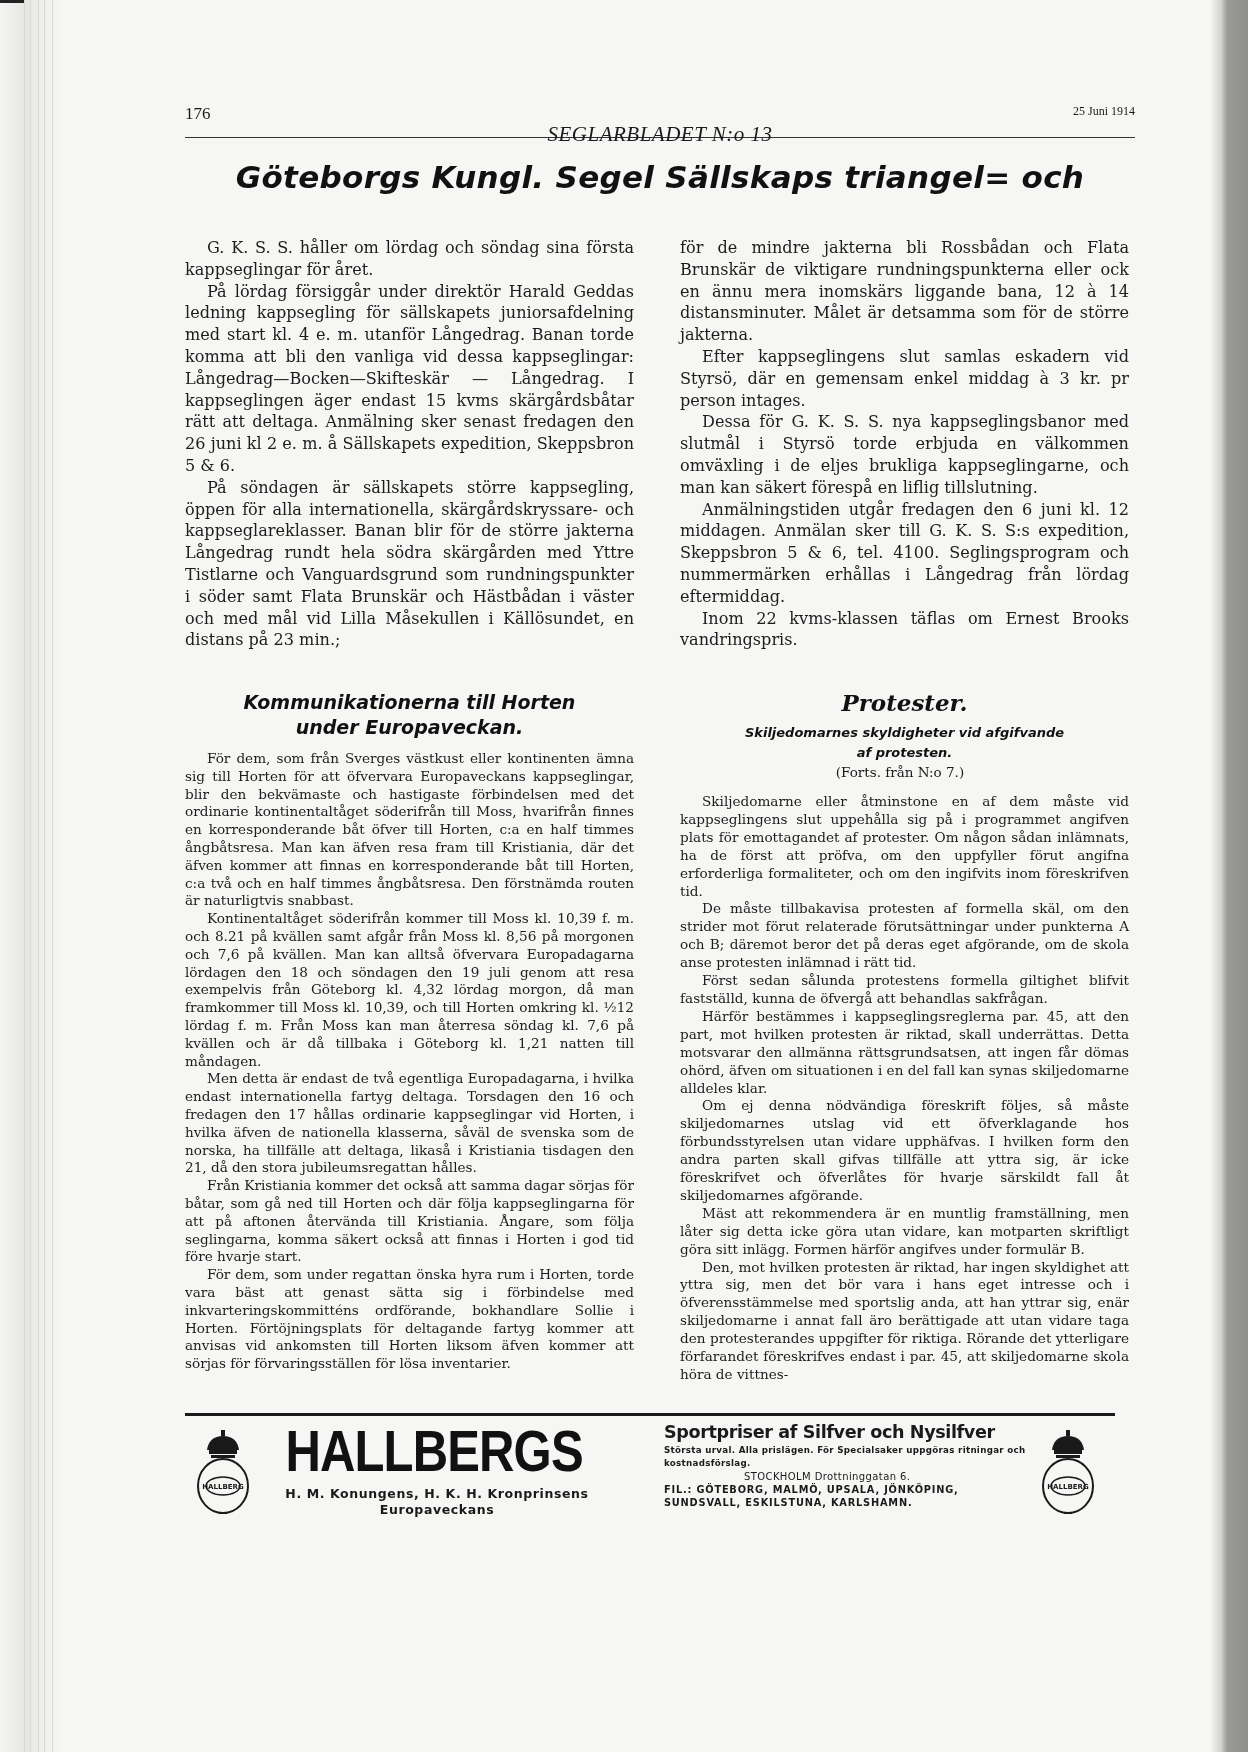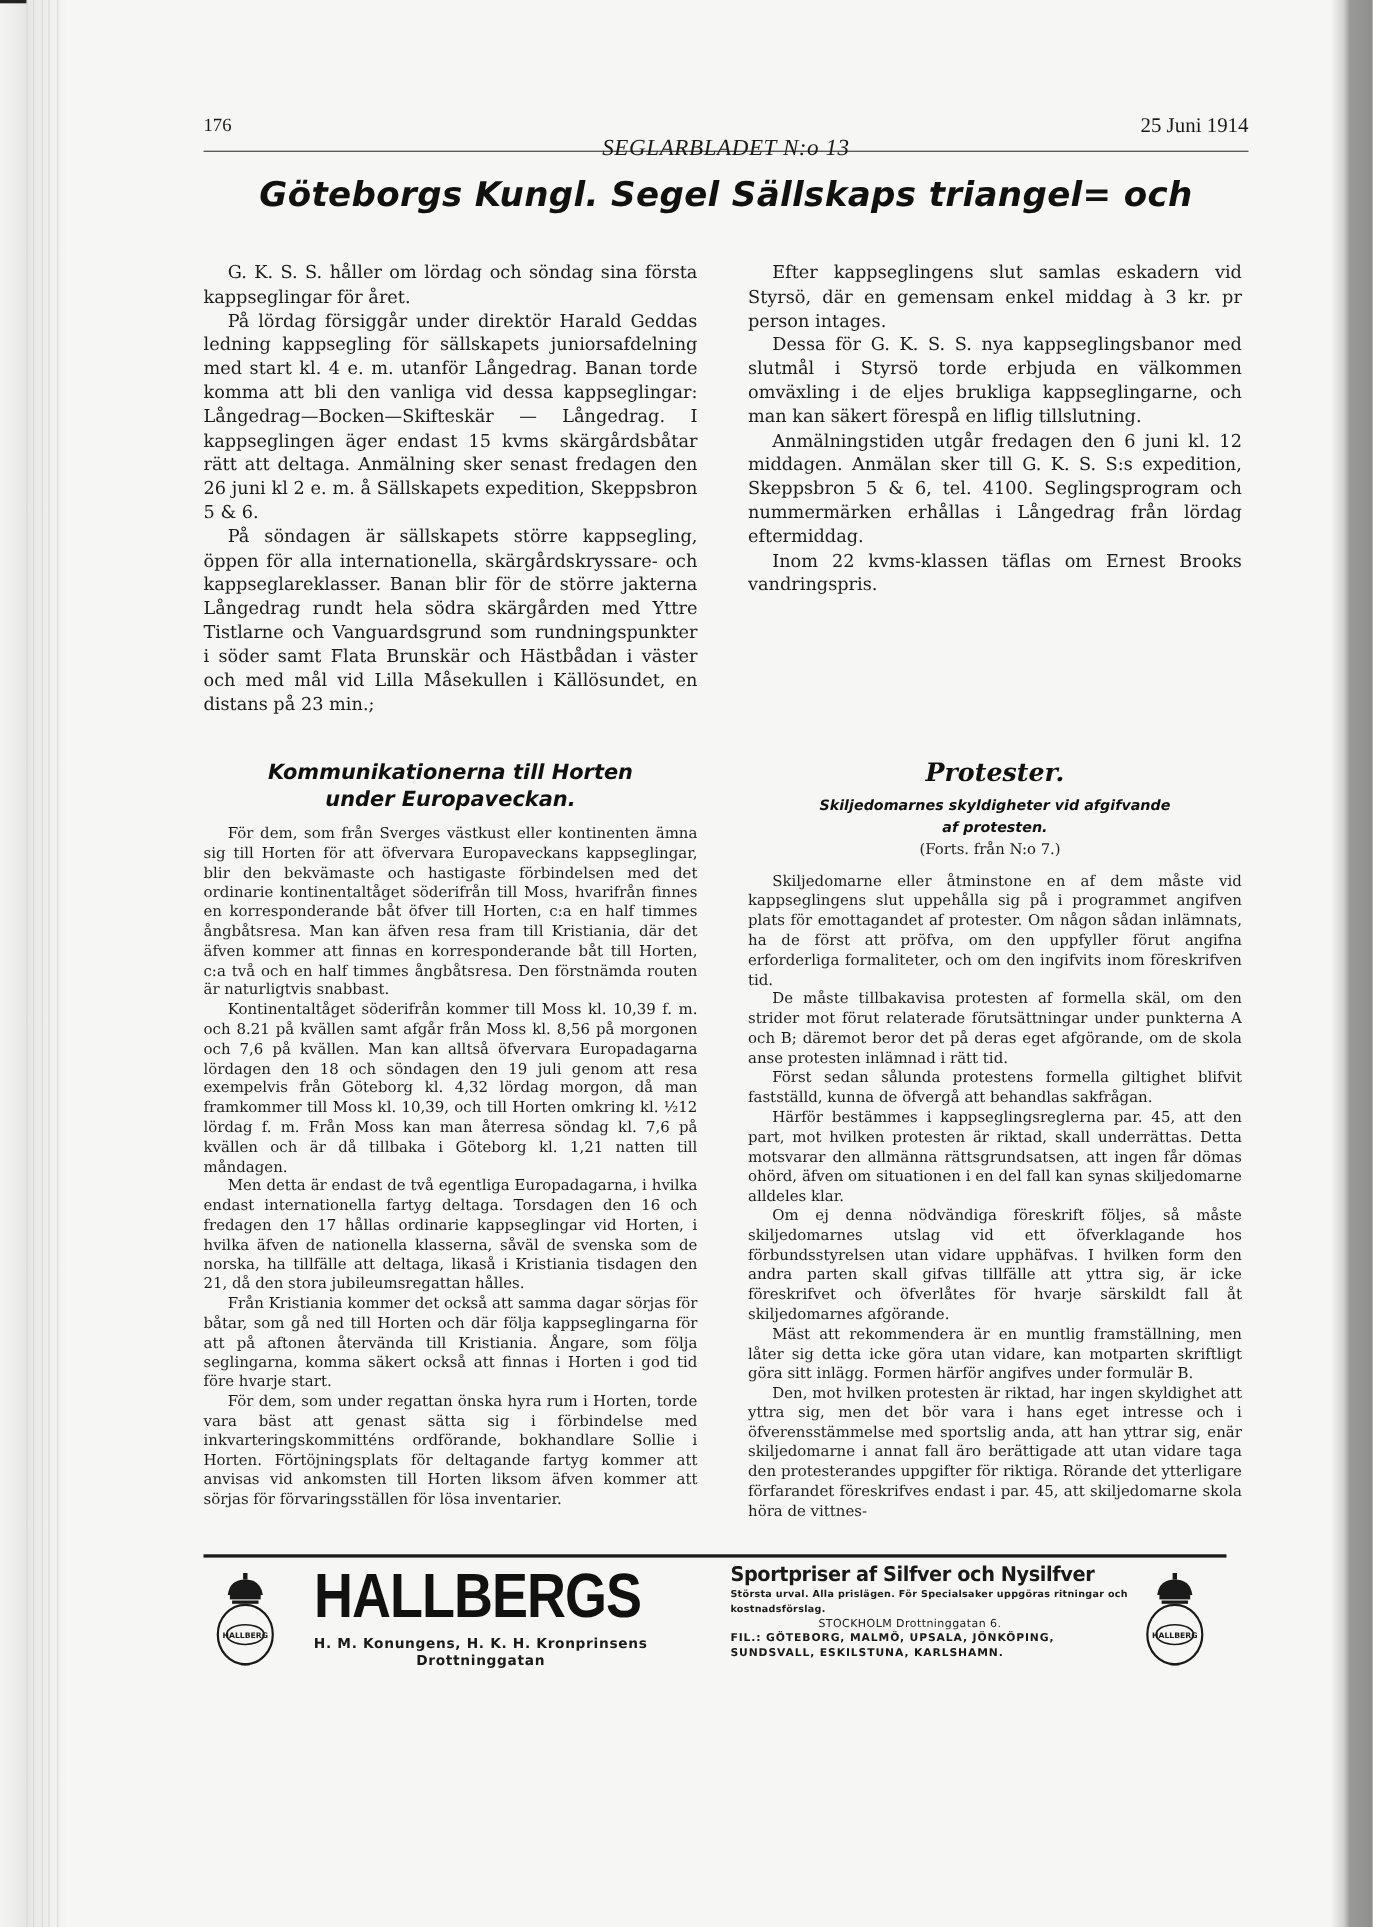--- a/index.html
+++ b/index.html
@@ -22,21 +22,21 @@
     }
     .page { position: absolute; left: 185px; top: 100px; width: 950px; }
 
     .running-head {
       position: absolute; left: 0; top: 0; width: 950px; height: 38px;
       border-bottom: 1.5px solid #333;
       font-family: "Liberation Serif", serif;
     }
     .rh-page { position: absolute; left: 0; top: 4px; font-size: 17px; }
     .rh-title { position: absolute; left: 0; right: 0; top: 2px; text-align: center; font-style: italic; font-size: 21px; letter-spacing: 0.5px; margin-top: 20px; }
-    .rh-date { position: absolute; right: 0; top: 4px; font-size: 19px; }
+    .rh-date { position: absolute; right: 0; top: 4px; font-size: 12px; }
 
     .main-title {
       position: absolute; left: 0; top: 58px; width: 950px; text-align: center;
       font-family: "DejaVu Sans", sans-serif; font-style: italic; font-weight: bold;
       font-size: 31px; line-height: 38px; letter-spacing: 0.3px; color: #111;
     }
 
     .col { position: absolute; font-size: 16.1px; line-height: 21.8px; text-align: justify; color: #1c1c1c; }
     .col p { text-indent: 22px; margin: 0; }
     .col p.noindent { text-indent: 0; }
@@ -103,20 +103,21 @@
     <span>Göteborgs Kungl. Segel Sällskaps triangel= och</span><br>
   </h1>
 
   <div class="col col-top-left">
     <p>G. K. S. S. håller om lördag och söndag sina första kappseglingar för året.</p>
     <p>På lördag försiggår under direktör Harald Geddas ledning kappsegling för sällskapets juniorsafdelning med start kl. 4 e. m. utanför Långedrag. Banan torde komma att bli den vanliga vid dessa kappseglingar: Långedrag—Bocken—Skifteskär — Långedrag. I kappseglingen äger endast 15 kvms skärgårdsbåtar rätt att deltaga. Anmälning sker senast fredagen den 26 juni kl 2 e. m. å Sällskapets expedition, Skeppsbron 5 &amp; 6.</p>
     <p>På söndagen är sällskapets större kappsegling, öppen för alla internationella, skärgårdskryssare- och kappseglareklasser. Banan blir för de större jakterna Långedrag rundt hela södra skärgården med Yttre Tistlarne och Vanguardsgrund som rundningspunkter i söder samt Flata Brunskär och Hästbådan i väster och med mål vid Lilla Måsekullen i Källösundet, en distans på 23 min.;</p>
   </div>
 
   <div class="col col-top-right">
+    <p class="noindent">för de mindre jakterna bli Rossbådan och Flata Brunskär de viktigare rundningspunkterna eller ock en ännu mera inomskärs liggande bana, 12 à 14 distansminuter. Målet är detsamma som för de större jakterna.</p>
     <p>Efter kappseglingens slut samlas eskadern vid Styrsö, där en gemensam enkel middag à 3 kr. pr person intages.</p>
     <p>Dessa för G. K. S. S. nya kappseglingsbanor med slutmål i Styrsö torde erbjuda en välkommen omväxling i de eljes brukliga kappseglingarne, och man kan säkert förespå en liflig tillslutning.</p>
     <p>Anmälningstiden utgår fredagen den 6 juni kl. 12 middagen. Anmälan sker till G. K. S. S:s expedition, Skeppsbron 5 &amp; 6, tel. 4100. Segling­sprogram och nummermärken erhållas i Långedrag från lördag eftermiddag.</p>
     <p>Inom 22 kvms-klassen täflas om Ernest Brooks vandringspris.</p>
   </div>
 
   <h2 class="sub-head sh-komm">
     <span>Kommunikationerna till Horten</span><br>
     <span>under Europaveckan.</span>
   </h2>
@@ -158,21 +159,21 @@
       </g>
       <ellipse cx="28" cy="58" rx="25" ry="27" fill="none" stroke="#1a1a1a" stroke-width="2"></ellipse>
       <ellipse cx="28" cy="58" rx="17" ry="9" fill="none" stroke="#1a1a1a" stroke-width="1.5"></ellipse>
       <text x="28" y="61" font-family="DejaVu Sans, sans-serif" font-size="7" font-weight="bold" text-anchor="middle" fill="#1a1a1a">HALLBERG</text>
       <rect x="24" y="84" width="8" height="2" fill="#1a1a1a"></rect>
     </svg>
 
     <div class="brand">HALLBERGS</div>
     <div class="brand-sub">
       <span>H. M. Konungens, H. K. H. Kronprinsens</span><br>
-      <span>Drottninggatan</span>
+      <span>Europaveckans</span>
     </div>
 
     <div class="ad-right">
       <div class="ad-headline">Sportpriser af Silfver och Nysilfver</div>
       <div class="ad-text">Största urval. Alla prislägen. För Specialsaker uppgöras ritningar och kostnadsförslag.</div>
       <div class="ad-stockholm">STOCKHOLM Drottninggatan 6.</div>
       <div class="ad-fil">FIL.: GÖTEBORG, MALMÖ, UPSALA, JÖNKÖPING, SUNDSVALL, ESKILSTUNA, KARLSHAMN.</div>
     </div>
 
     <svg class="seal seal-right" viewBox="0 0 56 90">

